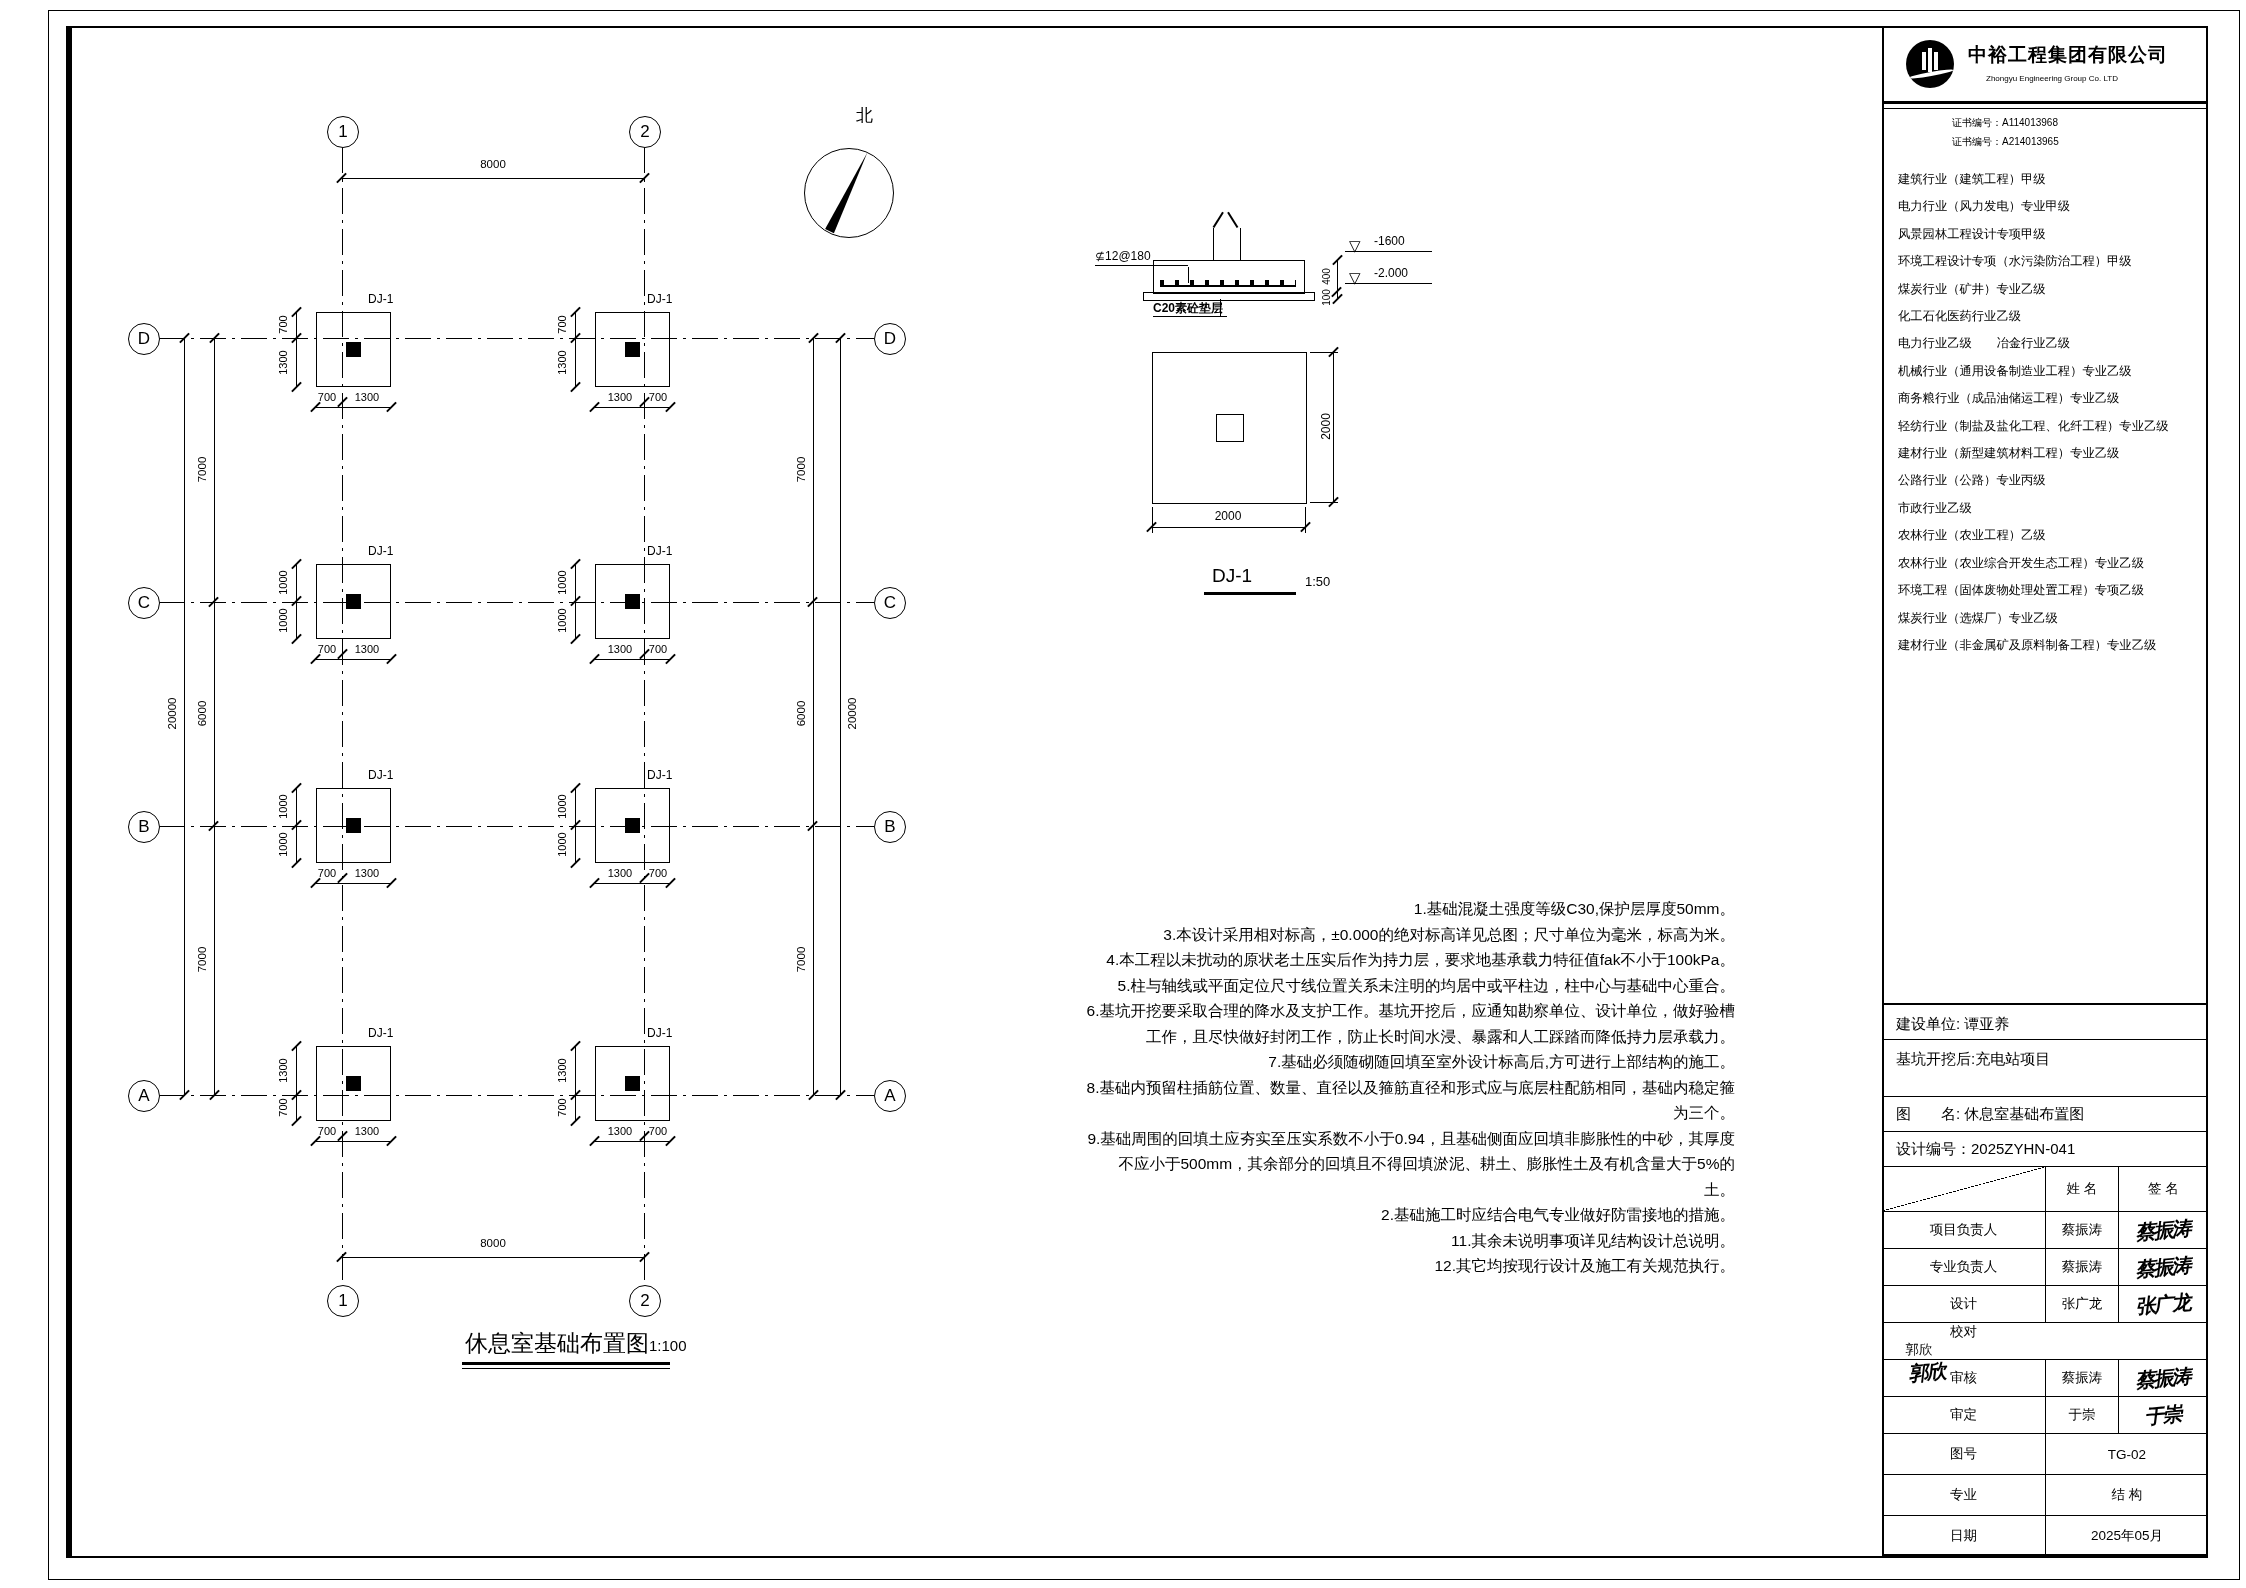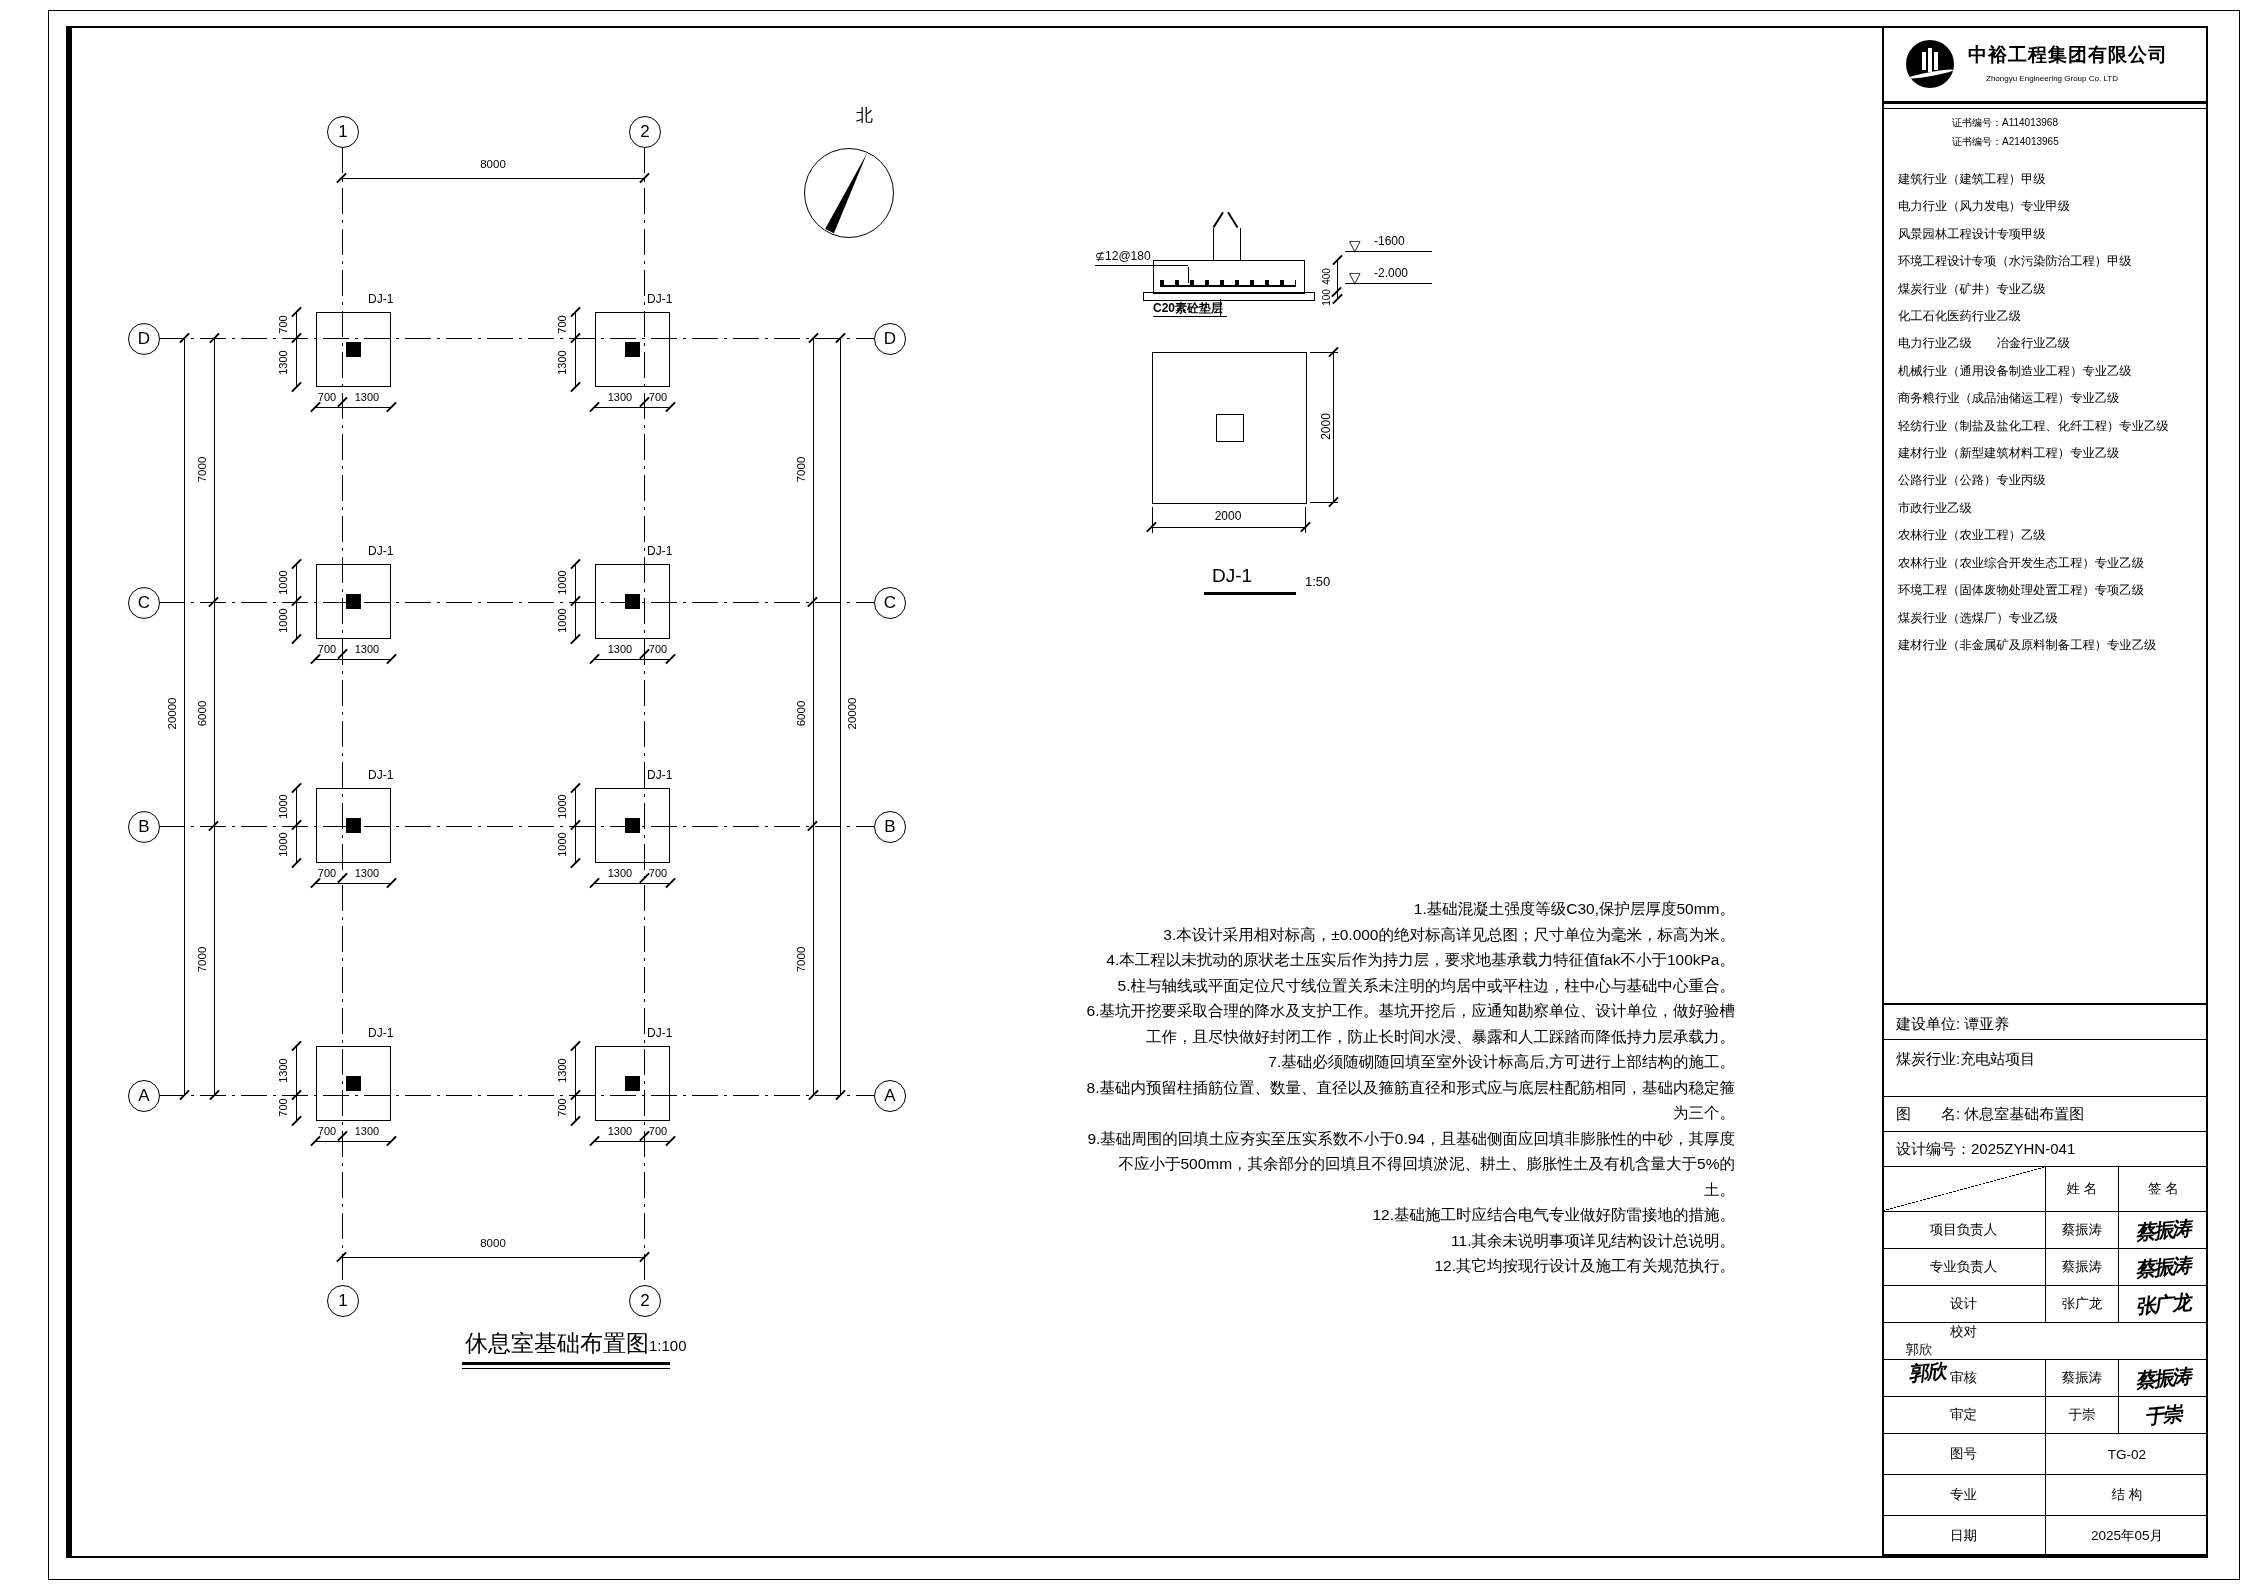--- a/index.html
+++ b/index.html
@@ -293,21 +293,21 @@
     <div>
 
     <div class="nitem">1.基础混凝土强度等级C30,保护层厚度50mm。</div>
         <div class="nitem">3.本设计采用相对标高，±0.000的绝对标高详见总图；尺寸单位为毫米，标高为米。</div>
         <div class="nitem">4.本工程以未扰动的原状老土压实后作为持力层，要求地基承载力特征值fak不小于100kPa。</div>
         <div class="nitem">5.柱与轴线或平面定位尺寸线位置关系未注明的均居中或平柱边，柱中心与基础中心重合。</div>
         <div class="nitem">6.基坑开挖要采取合理的降水及支护工作。基坑开挖后，应通知勘察单位、设计单位，做好验槽工作，且尽快做好封闭工作，防止长时间水浸、暴露和人工踩踏而降低持力层承载力。</div>
         <div class="nitem">7.基础必须随砌随回填至室外设计标高后,方可进行上部结构的施工。</div>
         <div class="nitem">8.基础内预留柱插筋位置、数量、直径以及箍筋直径和形式应与底层柱配筋相同，基础内稳定箍为三个。</div>
         <div class="nitem">9.基础周围的回填土应夯实至压实系数不小于0.94，且基础侧面应回填非膨胀性的中砂，其厚度不应小于500mm，其余部分的回填且不得回填淤泥、耕土、膨胀性土及有机含量大于5%的土。</div>
-        <div class="nitem">12.基础施工时应结合电气专业做好防雷接地的措施。</div>
+        <div class="nitem">2.基础施工时应结合电气专业做好防雷接地的措施。</div>
         <div class="nitem">11.其余未说明事项详见结构设计总说明。</div>
         <div class="nitem">12.其它均按现行设计及施工有关规范执行。</div>
       </div>
   </div>
 
   <div class="vline" style="left:1882px;top:26px;height:1532px;border-left-width:2.5px;"></div>
 
   <div class="abs" style="left:1882px;top:26px;width:326px;height:78px;border-bottom:3px solid #000;box-sizing:border-box;">
     <div class="abs" style="left:24px;top:14px;width:48px;height:48px;background:#000;border-radius:50%;overflow:hidden;">
       <div class="abs" style="left:16px;top:12px;width:3.5px;height:18px;background:#fff;"></div>
@@ -344,21 +344,21 @@
       <div class="qual">农林行业（农业综合开发生态工程）专业乙级</div>
       <div class="qual">环境工程（固体废物处理处置工程）专项乙级</div>
       <div class="qual">煤炭行业（选煤厂）专业乙级</div>
       <div class="qual">建材行业（非金属矿及原料制备工程）专业乙级</div>
     </div>
 
   <div class="tb-box" style="top:1003px;height:37px;border-top:2.5px solid #000;">
     <div class="abs tb-text" style="left:14px;top:10px;"><span>建设单位: </span><span>谭亚养</span></div>
   </div>
   <div class="tb-box" style="top:1040px;height:57px;">
-    <div class="abs tb-text" style="left:14px;top:10px;"><span>煤炭行业:</span><span>充电站项目</span></div>
+    <div class="abs tb-text" style="left:14px;top:10px;"><span>基坑开挖后:</span><span>充电站项目</span></div>
   </div>
   <div class="tb-box" style="top:1097px;height:35px;">
     <div class="abs tb-text" style="left:14px;top:8px;"><span>图　　名: </span><span>休息室基础布置图</span></div>
   </div>
   <div class="tb-box" style="top:1132px;height:35px;">
     <div class="abs tb-text" style="left:14px;top:8px;"><span>设计编号：</span><span>2025ZYHN-041</span></div>
   </div>
 
   <div class="abs" style="left:1882px;top:1167px;width:326px;height:389px;box-sizing:border-box;border-bottom:2.5px solid #000;">
 

